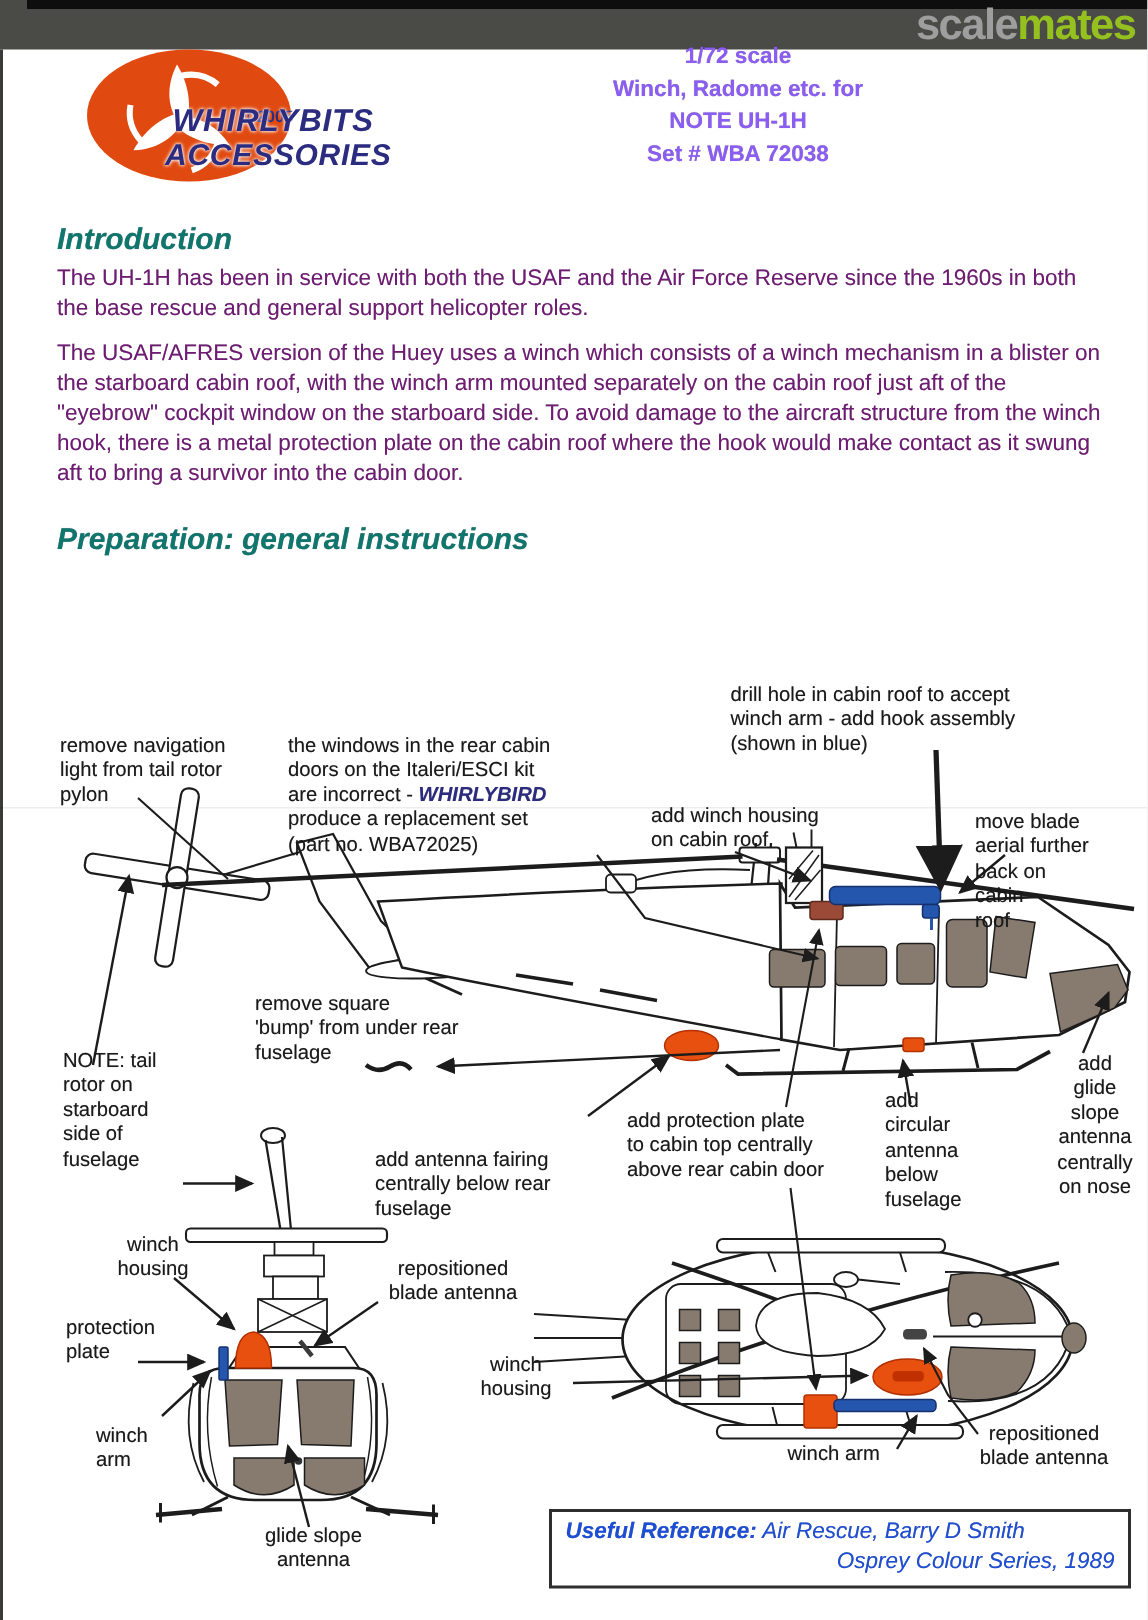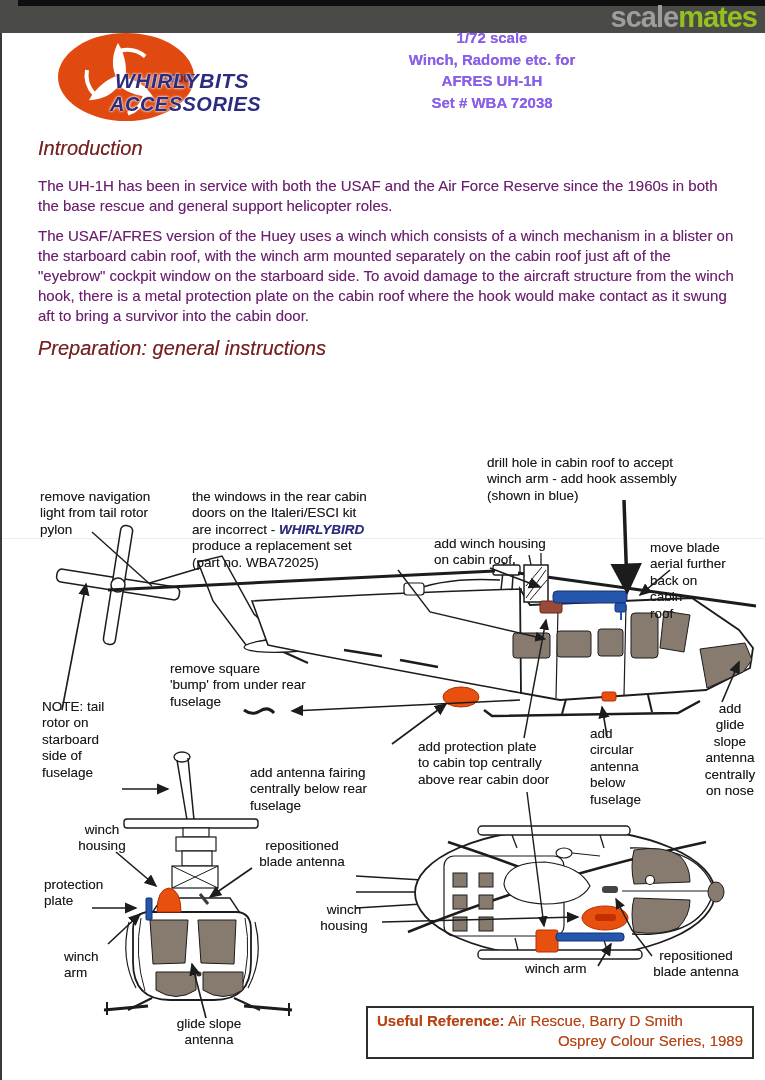--- a/index.html
+++ b/index.html
@@ -18,34 +18,34 @@
   .navy{color:var(--brand-navy,#2b2b80);}
   #copyright{position:absolute;left:163px;top:52px;font-size:11px;font-weight:bold;z-index:3;margin-top:20px;}
   #brand1{position:absolute;left:115px;top:69px;font-size:21px;font-weight:bold;font-style:italic;
           letter-spacing:.5px;z-index:3;text-shadow:0 0 3px #fff,0 0 2px #fff;}
   #brand2{position:absolute;left:110px;top:93px;font-size:20px;font-weight:bold;font-style:italic;
           letter-spacing:.5px;z-index:3;text-shadow:0 0 3px #fff,0 0 2px #fff;}
   #product{position:absolute;left:363px;top:27px;width:258px;text-align:center;
            font-size:15px;font-weight:bold;line-height:21.5px;color:#8b5cf6;
            text-shadow:0 0 .5px rgba(0,0,0,.45);}
   
-  .h1{position:absolute;left:38px;font-size:20px;font-weight:normal;font-style:italic;color:#7f1d1d;
-      text-shadow:0 0 .5px rgba(0,0,0,.5);}
+  .h1{position:absolute;left:38px;font-size:20px;font-weight:bold;font-style:italic;color:#0f766e;
+      text-shadow:0 0 .5px rgba(0,0,0,.5);margin-top:12px;}
   .para{position:absolute;left:38px;width:700px;font-size:15px;line-height:1.33;color:#701a75;
         text-shadow:0 0 .4px rgba(0,0,0,.35);}
   
   .ann{position:absolute;font-size:13.5px;line-height:1.22;color:#191919;white-space:pre-line;
        text-shadow:0 0 .5px rgba(0,0,0,.4);z-index:2;}
   .ta-r{} .ta-c{text-align:center;}
   .brandword{color:var(--brand-navy,#2b2b80);font-style:italic;font-weight:bold;}
   #diagram-svg{position:absolute;left:0;top:0;z-index:1;}
   
   #refbox{position:absolute;left:366px;top:1006px;width:366px;border:2px solid #2e2e2e;
-          padding:3px 9px 5px 9px;font-size:15px;line-height:1.35;color:#c2410c;z-index:2;
-          text-shadow:0 0 .4px rgba(0,0,0,.4);}
+          padding:3px 9px 5px 9px;font-size:15px;line-height:1.35;color:#1d4ed8;z-index:2;
+          text-shadow:0 0 .4px rgba(0,0,0,.4);font-style:italic;}
   #refbox .l2{text-align:right;}
   .b{font-weight:bold;}
   
   .ln{stroke:#1c1c1c;fill:none;}
   .part{fill:#ffffff;stroke:#1c1c1c;}
   .win{fill:var(--window-gray,#877b6f);stroke:#1c1c1c;stroke-width:1;}
   .orange{fill:var(--part-orange,#e8500f);stroke:#b33000;stroke-width:1;}
   .blue{fill:var(--part-blue,#2456ad);stroke:#16306e;stroke-width:1;}
   .brown{fill:var(--plate-brown,#9a4a36);stroke:#5e2a1c;stroke-width:1;}
 </style>
@@ -78,21 +78,21 @@
       <circle cx="0" cy="0" r="4" fill="#fff"></circle>
     </g>
   </svg>
   <div id="copyright" class="navy">©2005</div>
   <div id="brand1" class="navy">WHIRLYBITS</div>
   <div id="brand2" class="navy">ACCESSORIES</div>
 
   <div id="product">
     <div>1/72 scale</div>
     <div>Winch, Radome etc. for</div>
-    <div>AFRES UH-1H</div>
+    <div>NOTE UH-1H</div>
     <div>Set # WBA 72038</div>
   </div>
 
   <div class="h1" style="top:137px;">Introduction</div>
   <div class="para" style="top:176px;">The UH-1H has been in service with both the USAF and the Air Force Reserve since the 1960s in both the base rescue and general support helicopter roles.</div>
   <div class="para" style="top:226px;">The USAF/AFRES version of the Huey uses a winch which consists of a winch mechanism in a blister on the starboard cabin roof, with the winch arm mounted separately on the cabin roof just aft of the "eyebrow" cockpit window on the starboard side.  To avoid damage to the aircraft structure from the winch hook, there is a metal protection plate on the cabin roof where the hook would make contact as it swung aft to bring a survivor into the cabin door.</div>
 
   <div class="h1" style="top:337px;">Preparation: general instructions</div>
 
   <div class="ann" style="left:487px;top:455px;width:245px;">drill hole in cabin roof to accept

